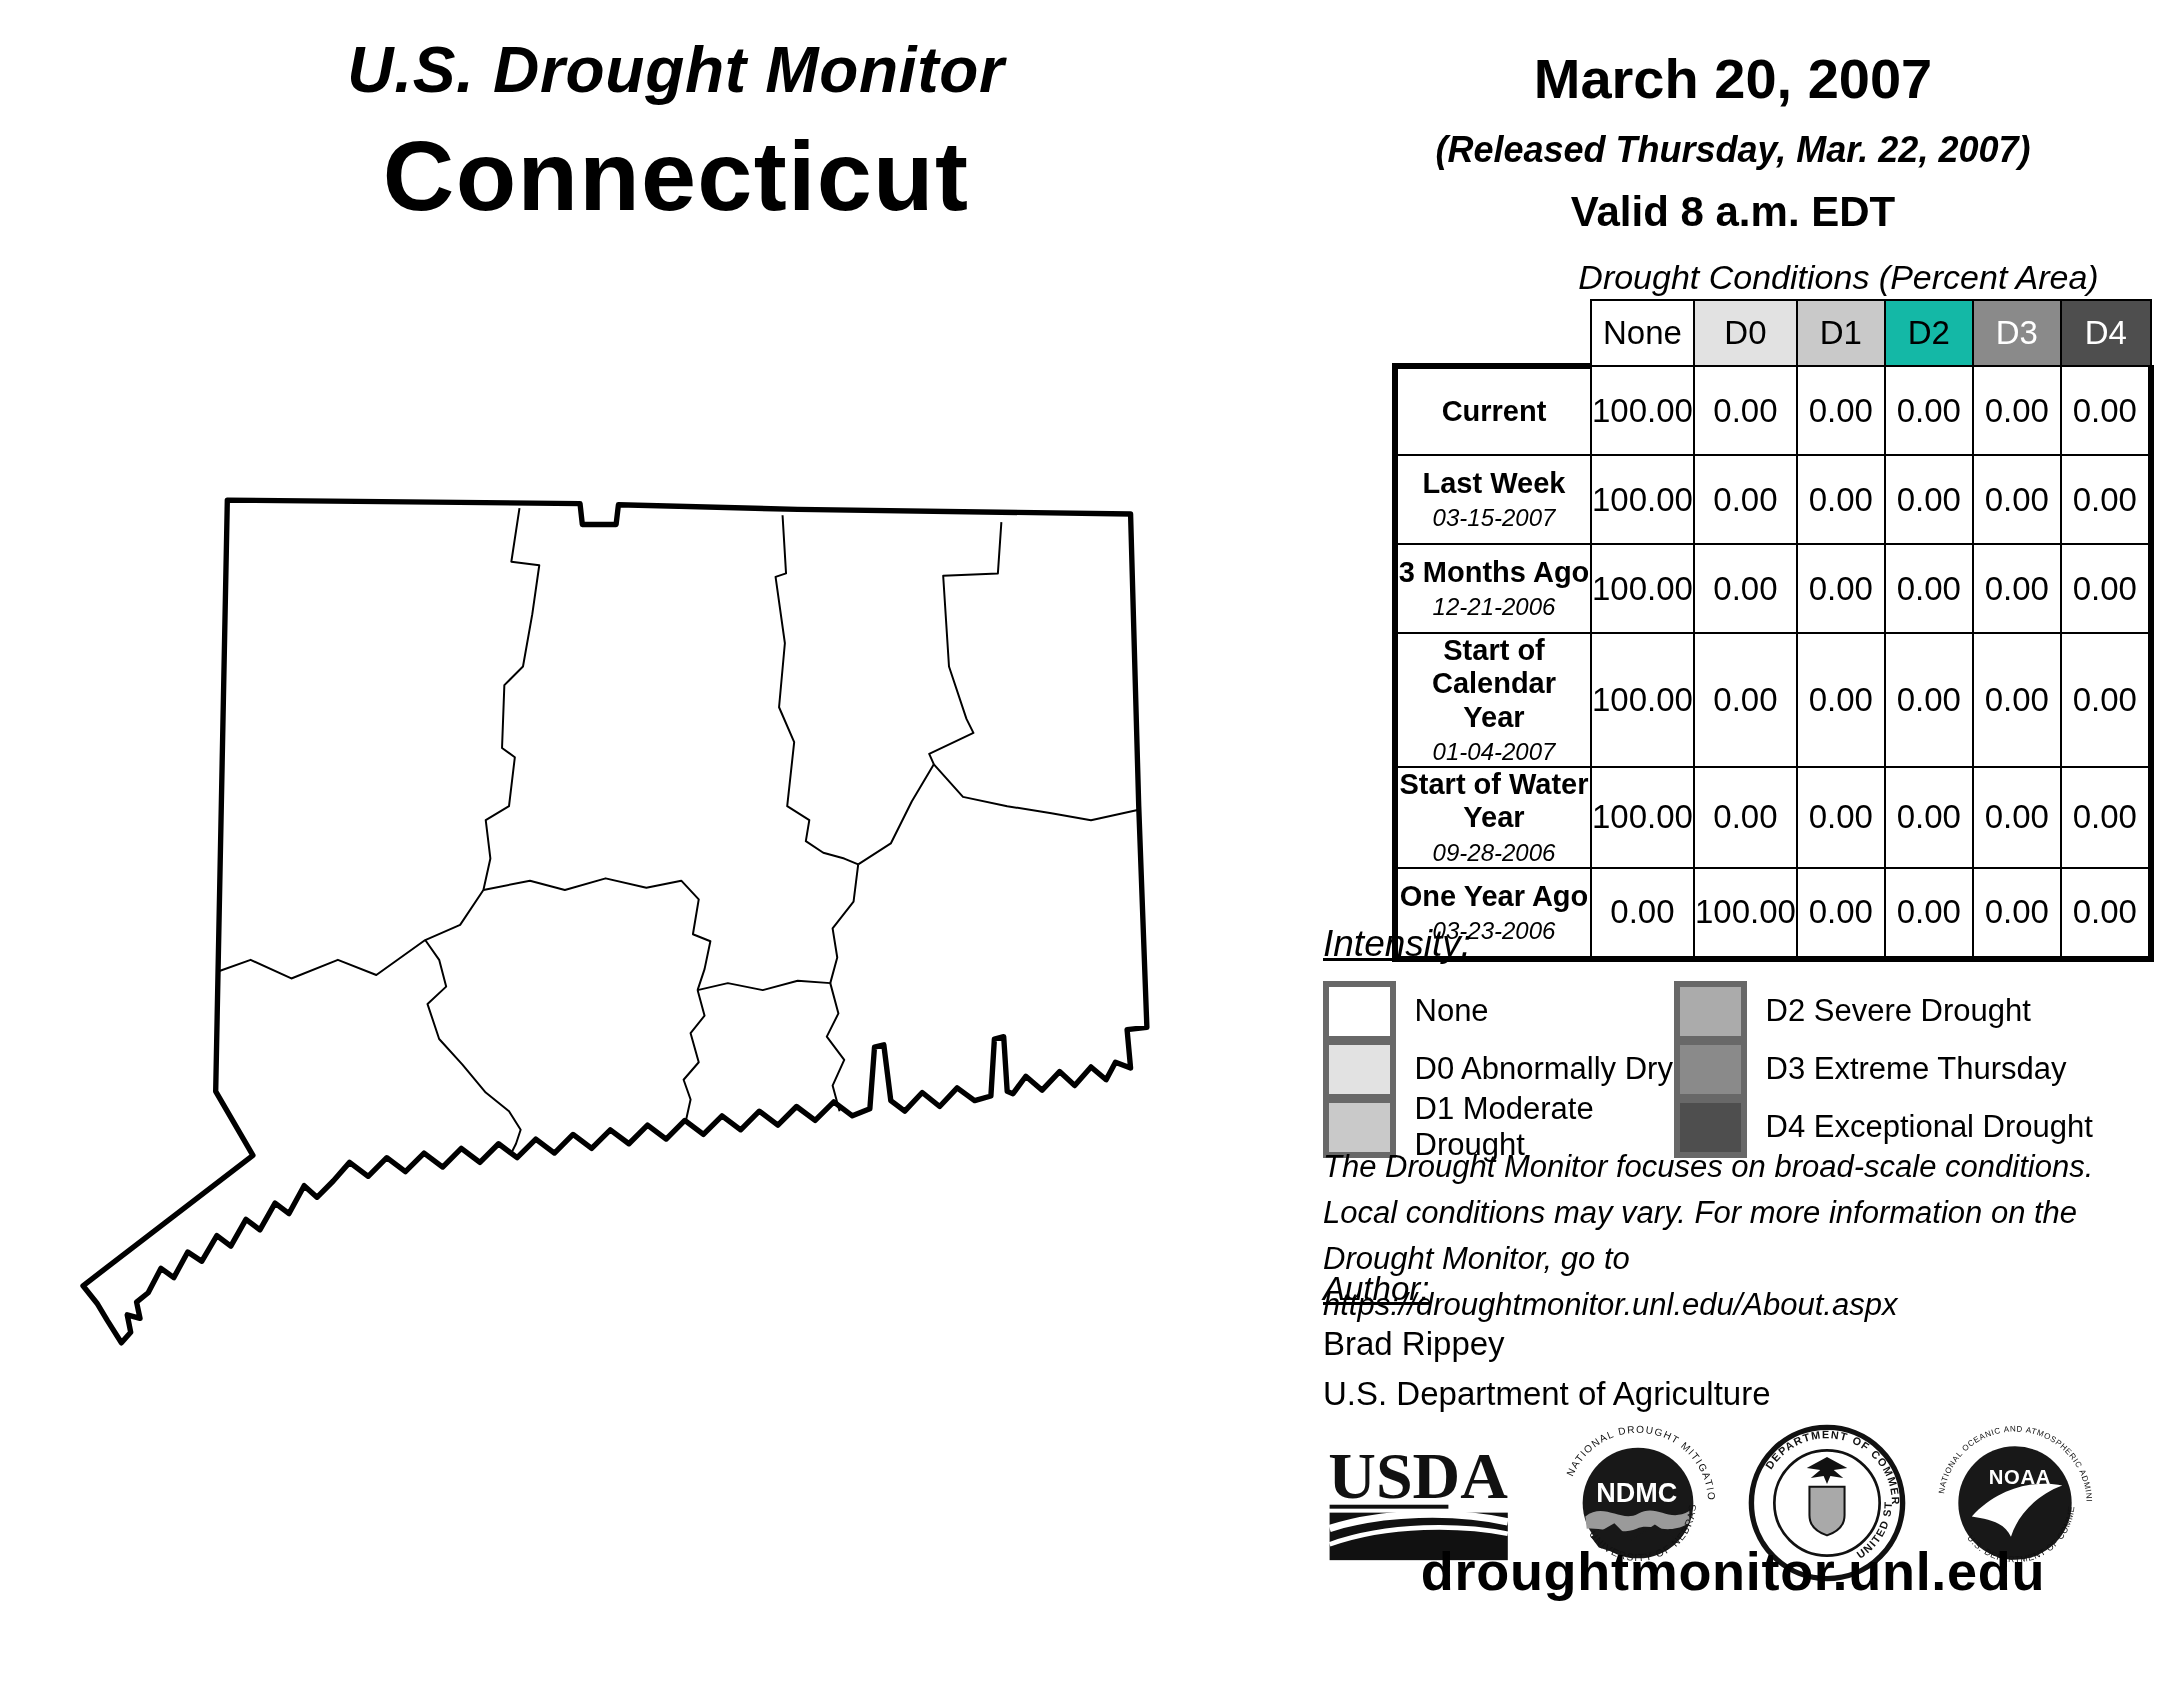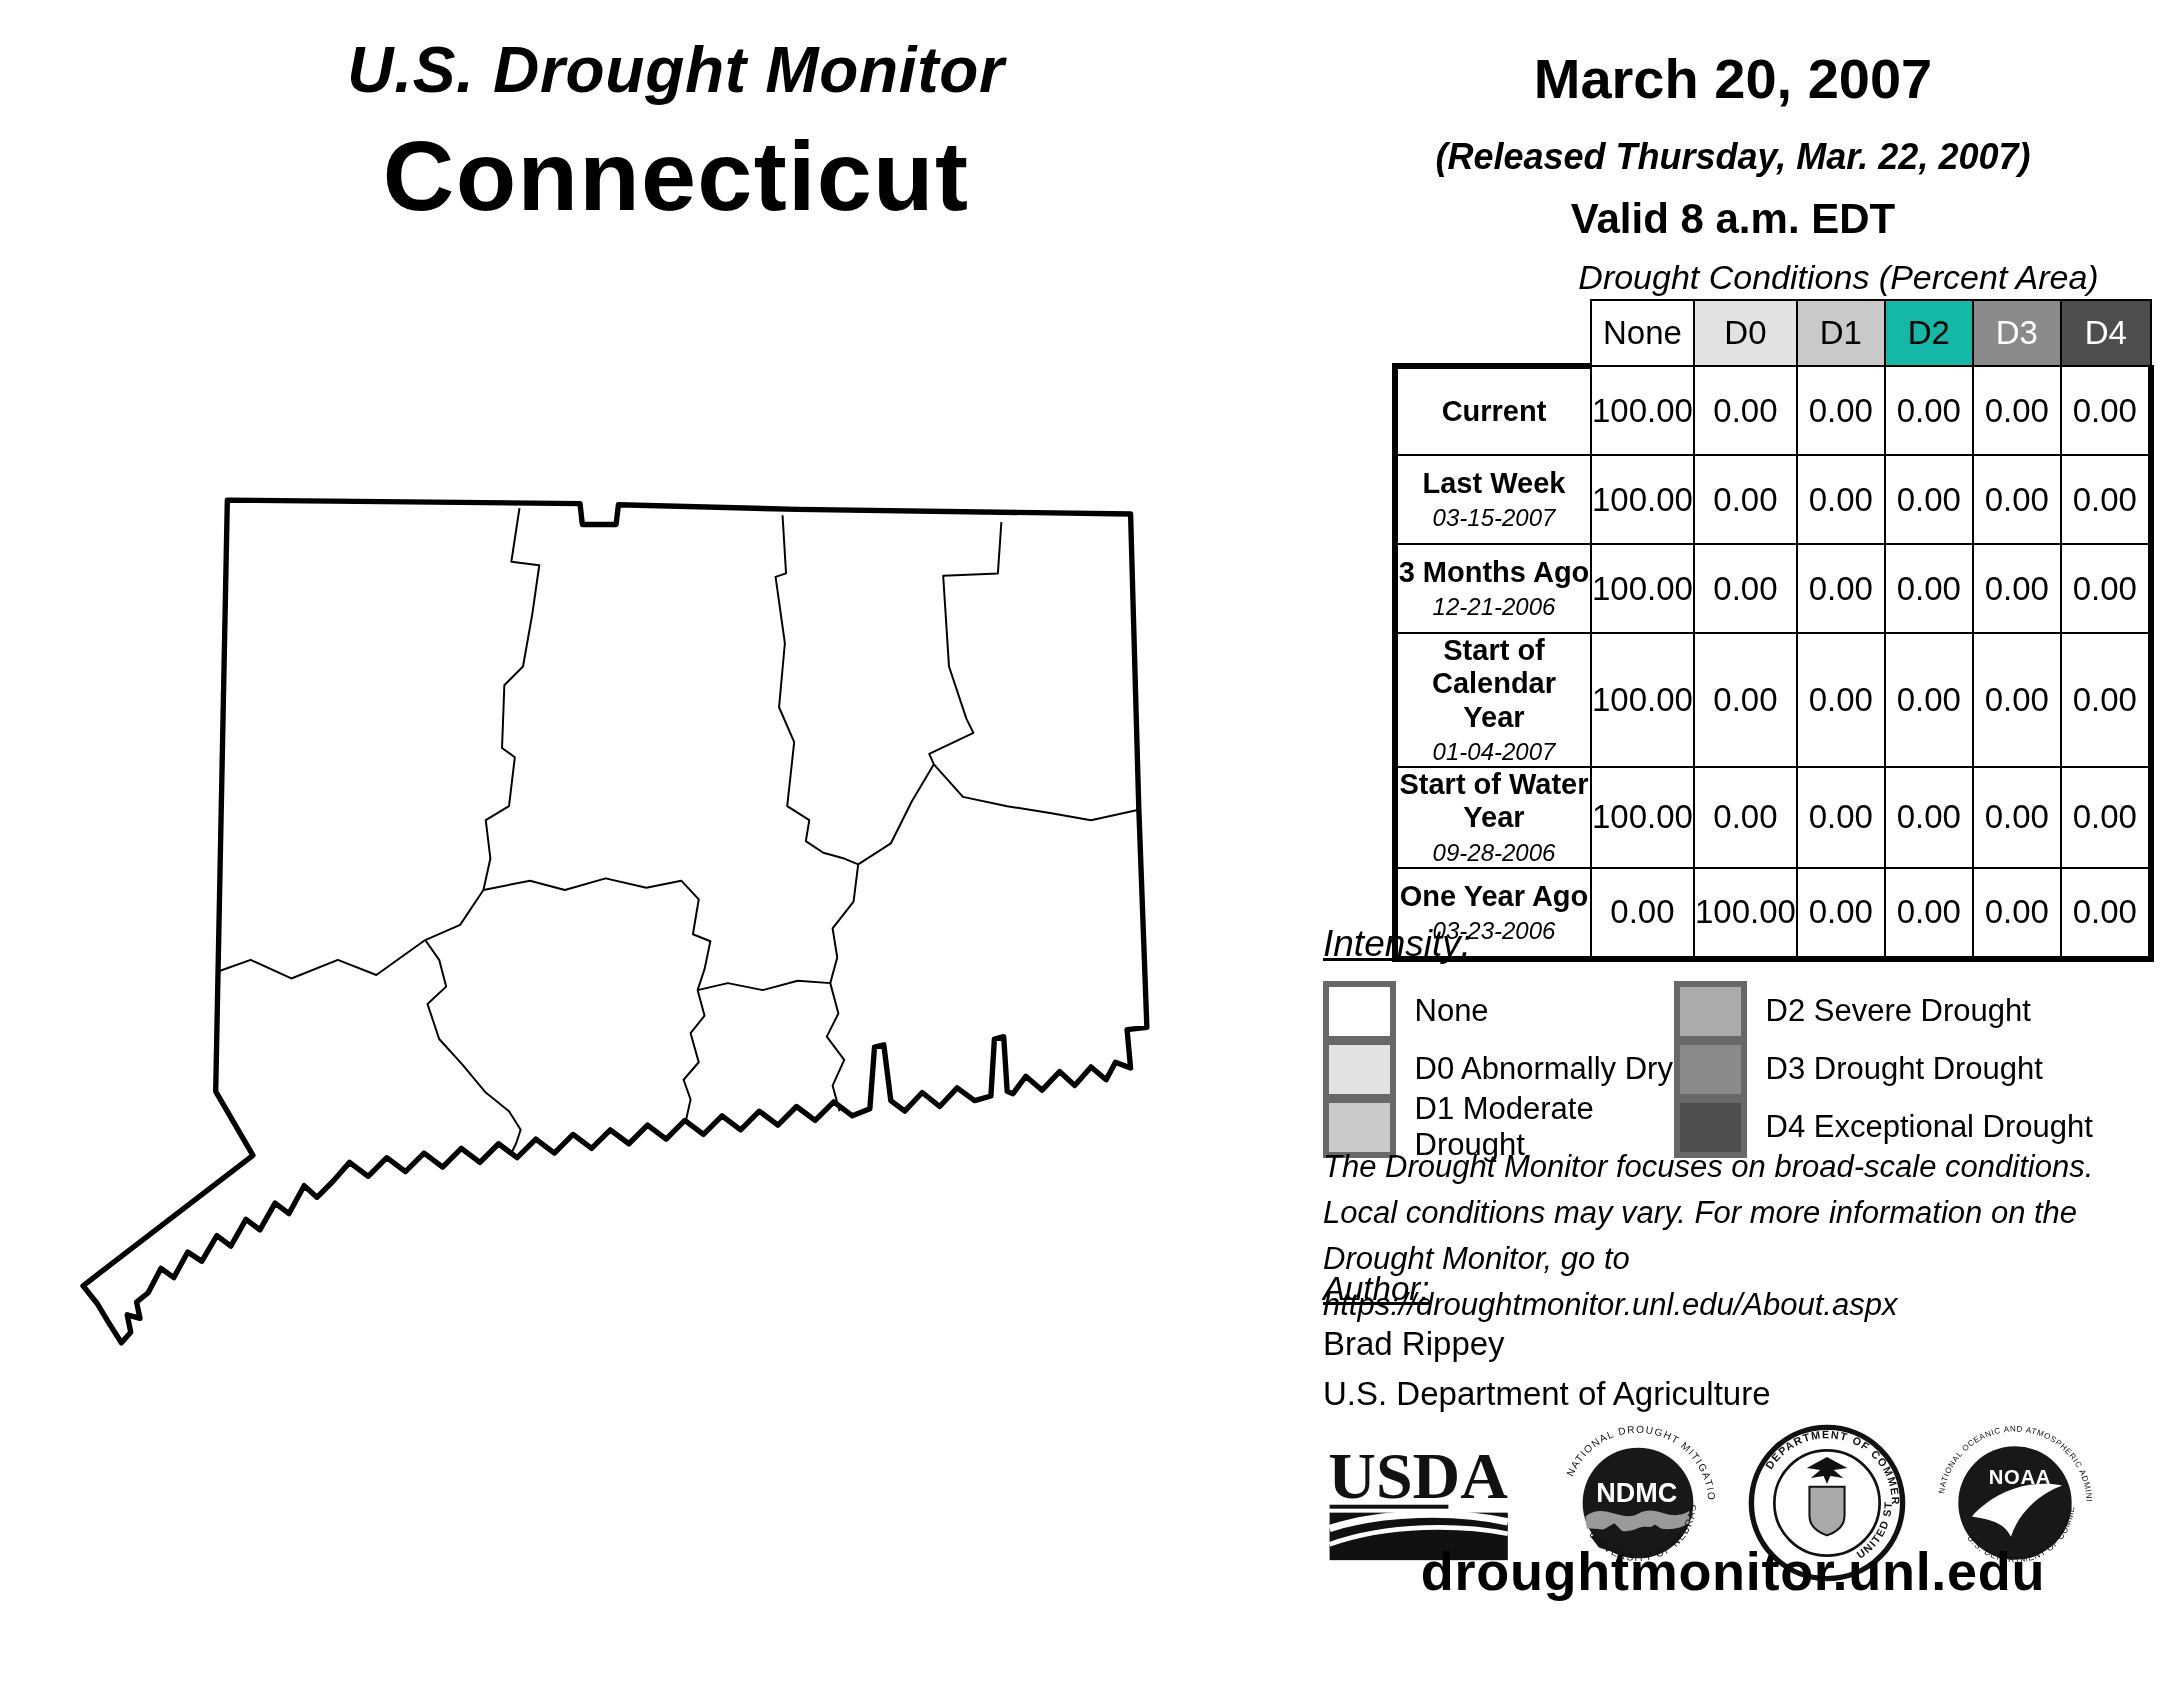--- a/index.html
+++ b/index.html
@@ -15,21 +15,21 @@
   .map-wrap{position:absolute;left:76px;top:457px;width:1164px;}
   .map-wrap svg{display:block;width:100%;height:auto;}
   .state-path{fill:#ffffff;stroke:#000;stroke-width:4.6;stroke-linejoin:round;}
   .county-path{fill:none;stroke:#000;stroke-width:1.7;stroke-linejoin:round;}
 
   
   .right-col{position:absolute;left:1323px;top:46px;width:834px;}
 
   .date-block{position:absolute;top:0;left:0;width:820px;text-align:center;}
   .date-main{font-size:56px;font-weight:bold;}
-  .date-released{font-size:36px;font-weight:bold;font-style:italic;margin-top:25px;}
+  .date-released{font-size:36px;font-weight:bold;font-style:italic;margin-top:18px;}
   .date-valid{font-size:42px;font-weight:bold;margin-top:17px;}
 
   .table-title{position:absolute;top:212px;left:218px;width:595px;text-align:center;
                font-size:34px;font-style:italic;}
 
   table.dm-table{position:absolute;top:253px;left:69px;border-collapse:collapse;}
   .dm-table th,.dm-table td{border:2.6px solid #000;padding:0;}
   .dm-table td.val{width:86px;height:87px;text-align:center;vertical-align:middle;
                    font-size:33px;background:#fff;}
   .dm-table th.colhead{width:86px;height:64px;text-align:center;vertical-align:middle;
@@ -239,21 +239,21 @@
         <div class="legend-item">
           <span class="swatch sw-d2"></span>
           <span class="legend-label">D2 Severe Drought</span>
         </div>
         <div class="legend-item">
           <span class="swatch sw-d0"></span>
           <span class="legend-label">D0 Abnormally Dry</span>
         </div>
         <div class="legend-item">
           <span class="swatch sw-d3"></span>
-          <span class="legend-label">D3 Drought Drought</span>
+          <span class="legend-label">D3 Extreme Thursday</span>
         </div>
         <div class="legend-item">
           <span class="swatch sw-d1"></span>
           <span class="legend-label">D1 Moderate Drought</span>
         </div>
         <div class="legend-item">
           <span class="swatch sw-d4"></span>
           <span class="legend-label">D4 Exceptional Drought</span>
         </div>
       </div>

